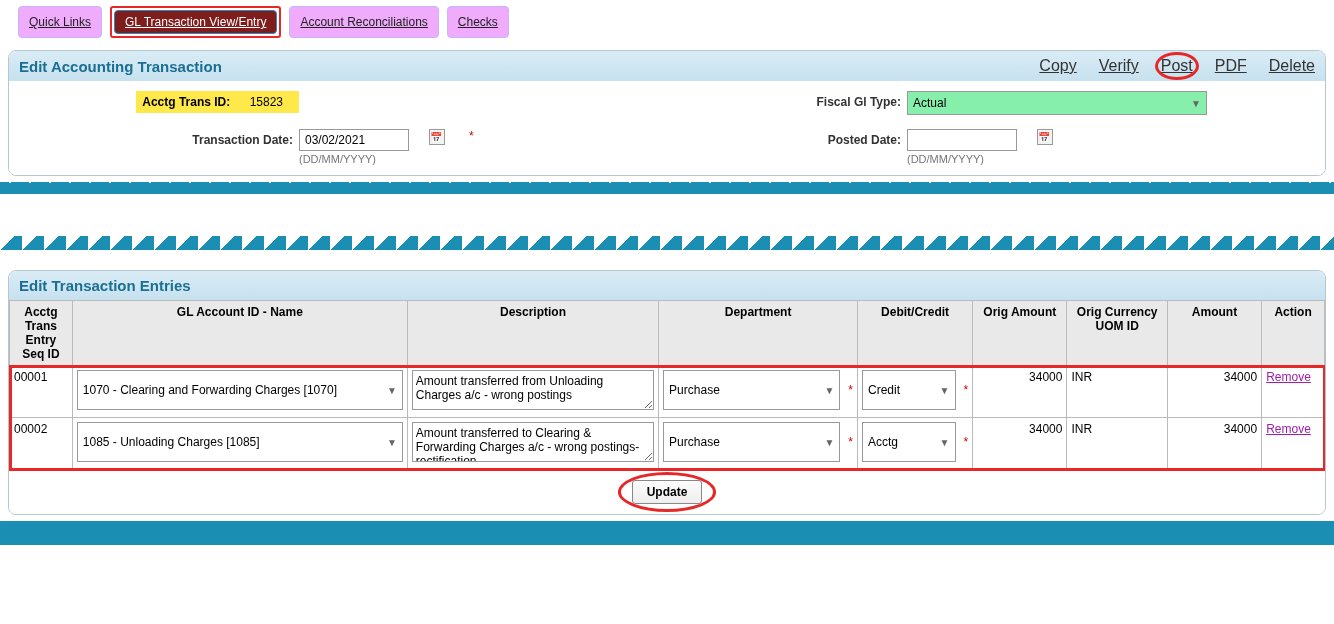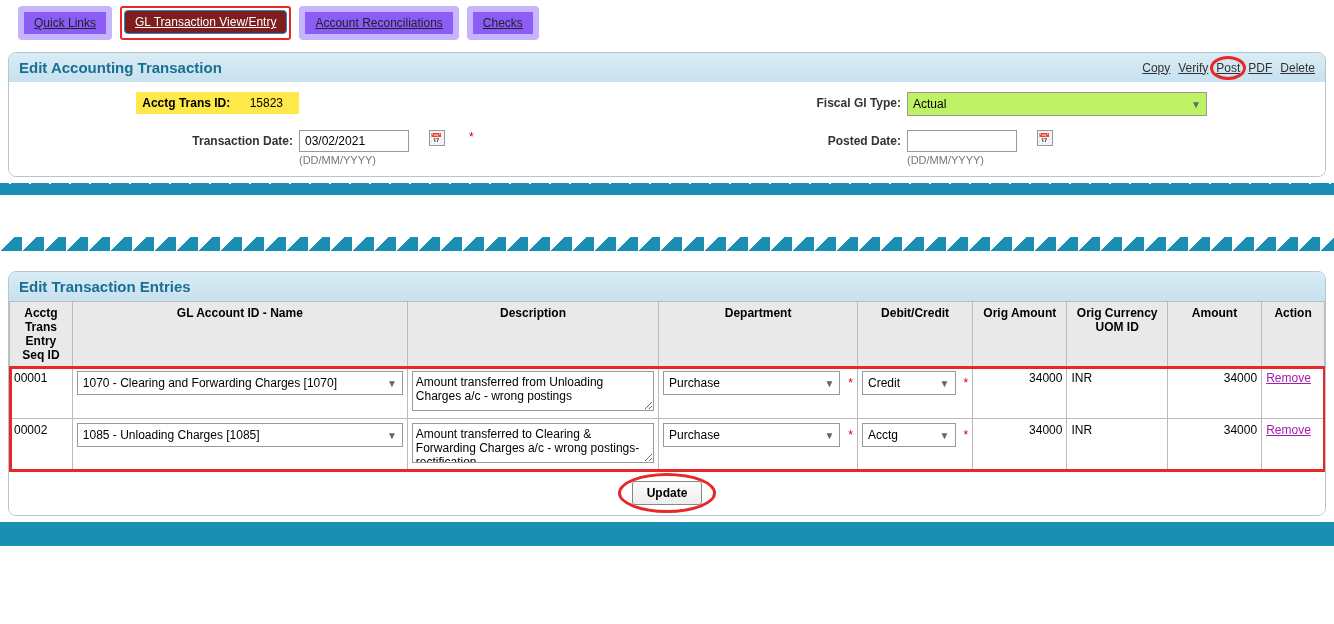--- a/index.html
+++ b/index.html
@@ -16,24 +16,24 @@
     margin: 0 -8px;
   }
 
   
   .tab-row {
     display: flex;
     gap: 8px;
     padding: 6px 10px;
   }
   .tab {
-    border: 6px solid #c4b5fd;
+    border: 1px solid #c4b5fd;
     border-radius: 4px;
     padding: 4px 10px;
-    background: #8b5cf6;
+    background: #f0abfc;
     font-size: 12px;
     text-decoration: underline;
     color: #222;
     cursor: pointer;
   }
   .tab.active {
     background: #7f1d1d;
     color: #fff;
     border: 1px solid #2b88c0;
   }
@@ -56,23 +56,23 @@
     padding: 6px 10px;
     color: #1a6f92;
     font-weight: bold;
     font-size: 15px;
     display: flex;
     justify-content: space-between;
     align-items: center;
   }
   .panel-actions {
     display: flex;
-    gap: 8px;
+    gap: 22px;
     font-weight: normal;
-    font-size: 12px;
+    font-size: 16px;
   }
   .panel-actions a {
     color: #333;
     text-decoration: underline;
     cursor: pointer;
   }
   a.circled {
     position: relative;
   }
   a.circled::after {
@@ -119,21 +119,21 @@
   .cal-icon {
     width: 16px; height: 16px;
     display: inline-flex; align-items: center; justify-content: center;
     border: 1px solid #999; background: #f3f3f3;
     font-size: 10px;
   }
   .req { color: #c00; margin-left: 4px; }
   .hint { color: #777; font-size: 11px; margin-top: 2px; }
   .select-wide {
     border: 1px solid #999;
-    background: #bef264;
+    background: #86efac;
     padding: 3px 5px;
     font-size: 12px;
     width: 300px;
     height: 24px;
     display: flex;
     justify-content: space-between;
     align-items: center;
     cursor: pointer;
   }
   .caret { color:#666; font-size: 10px; }
@@ -182,21 +182,21 @@
   .cur-col { width: 96px; }
   .action-col { width: 60px; }
   .td-right { text-align: right; }
 
   .select-sm {
     border: 1px solid #999;
     background: #fff;
     padding: 3px 5px;
     font-size: 12px;
     width: 100%;
-    height: 24px;
+    height: 40px;
     display: flex;
     justify-content: space-between;
     align-items: center;
     cursor: pointer;
   }
   textarea.entry-desc {
     width: 100%;
     height: 40px;
     resize: vertical;
     font-family: inherit;

